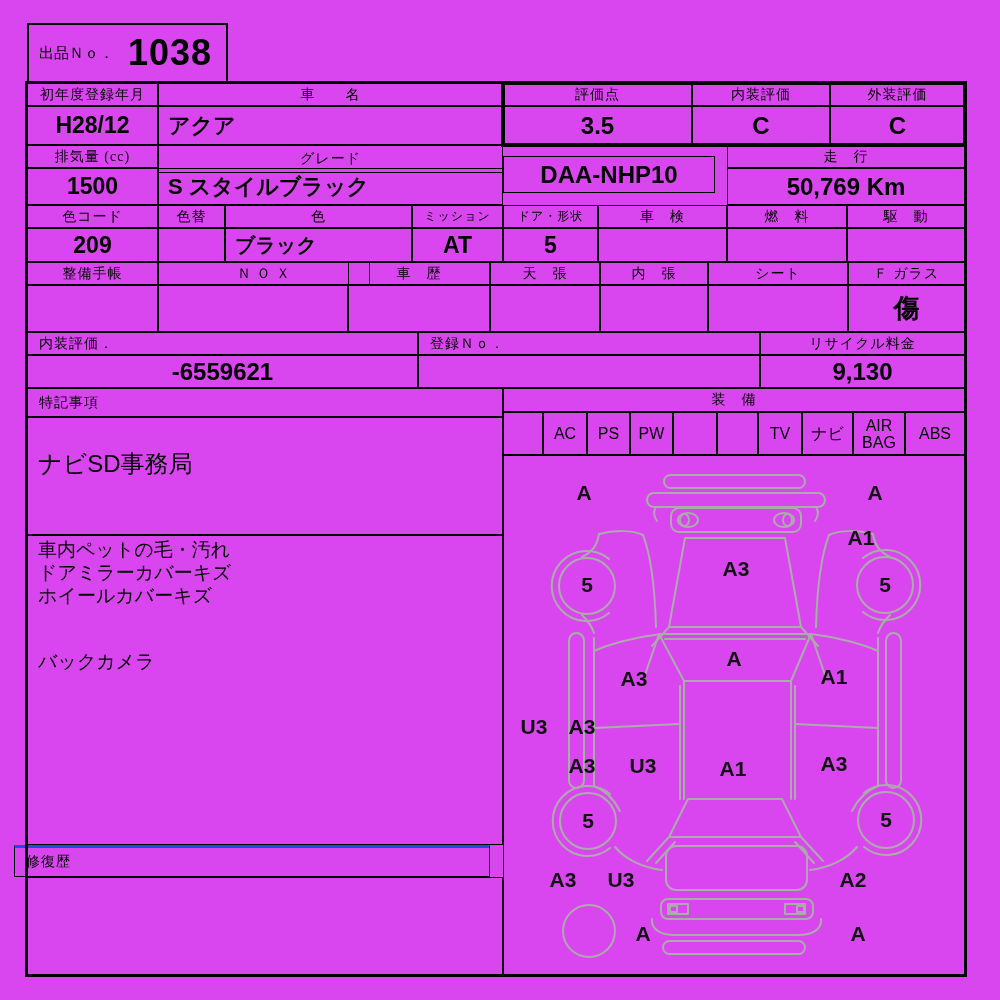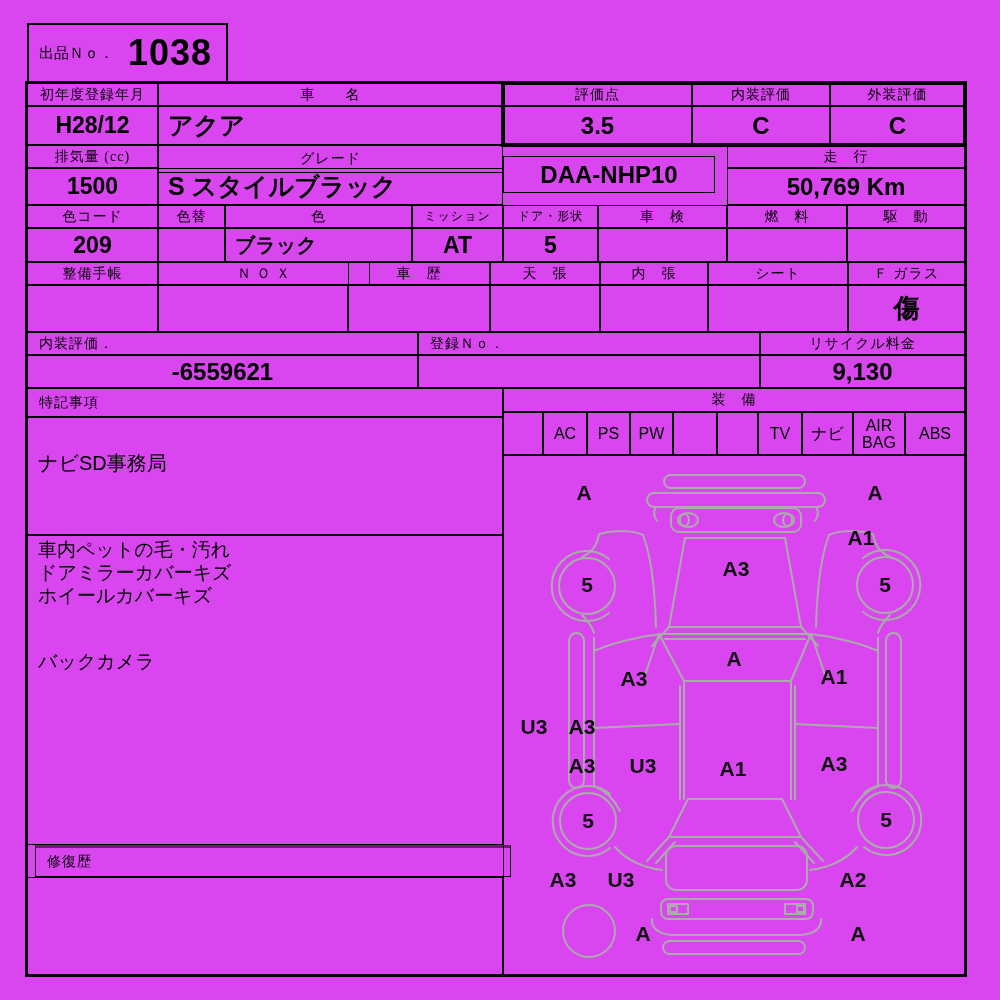--- a/index.html
+++ b/index.html
@@ -3,21 +3,21 @@
 <meta charset="utf-8">
 <style>
   html,body{margin:0;padding:0;background:#fff;}
   .sheet{position:relative;width:1000px;height:1000px;background:#d946ef;
          font-family:"Liberation Sans",sans-serif;color:#000;overflow:hidden;}
   .cell{position:absolute;box-sizing:border-box;border:1px solid #000;
         display:flex;align-items:center;justify-content:center;white-space:nowrap;}
   .lab{font-family:"Liberation Serif",serif;font-size:14px;letter-spacing:1px;}
   .val{font-weight:bold;font-size:23px;}
   .val.big{font-size:24px;}
-  .val.left{justify-content:flex-start;padding-left:9px;font-size:25px;}
+  .val.left{justify-content:flex-start;padding-left:9px;font-size:22px;}
   .lab.left{justify-content:flex-start;padding-left:11px;}
   .overlay{position:absolute;box-sizing:border-box;pointer-events:none;background:transparent;}
   .auction-box{position:absolute;box-sizing:border-box;border:2px solid #000;
                display:flex;align-items:center;}
   .auction-label{font-family:"Liberation Serif",serif;font-size:15px;padding-left:10px;}
   .auction-number{font-weight:bold;font-size:36px;margin-left:14px;letter-spacing:1px;}
   .notes-text{position:absolute;font-size:19px;line-height:23px;white-space:pre;}
   .eq-row{position:absolute;display:flex;box-sizing:border-box;}
   .eq-cell{box-sizing:border-box;border:1px solid #000;height:43px;flex:none;
            display:flex;align-items:center;justify-content:center;text-align:center;
@@ -90,28 +90,28 @@
 
   <div class="cell lab left" style="left:27px;top:332px;width:391px;height:23px">内装評価．</div>
   <div class="cell val big" style="left:27px;top:355px;width:391px;height:33px">-6559621</div>
   <div class="cell lab left" style="left:418px;top:332px;width:342px;height:23px">登録Ｎｏ．</div>
   <div class="cell val" style="left:418px;top:355px;width:342px;height:33px"></div>
   <div class="cell lab" style="left:760px;top:332px;width:205px;height:23px">リサイクル料金</div>
   <div class="cell val big" style="left:760px;top:355px;width:205px;height:33px">9,130</div>
 
   <div class="cell lab left" style="left:27px;top:388px;width:476px;height:29px;justify-content:flex-start">特記事項</div>
   <div class="cell" style="left:27px;top:417px;width:476px;height:118px"></div>
-  <div class="notes-text" style="left:38px;top:452px;font-size:20px">ナビSD事務局</div>
+  <div class="notes-text" style="left:38px;top:452px;font-size:24px">ナビSD事務局</div>
   <div class="cell" style="left:27px;top:535px;width:476px;height:310px"></div>
   <div class="notes-text" style="left:38px;top:538px">車内ペットの毛・汚れ</div>
   <div class="notes-text" style="left:38px;top:561px">ドアミラーカバーキズ</div>
   <div class="notes-text" style="left:38px;top:584px">ホイールカバーキズ</div>
   <div class="notes-text" style="left:38px;top:650px">バックカメラ</div>
 
-  <div class="cell lab left" style="left:35px;top:845px;width:476px;height:32px;justify-content:flex-start;border-top:3px solid #701a75">修復歴</div>
+  <div class="cell lab left" style="left:14px;top:845px;width:476px;height:32px;justify-content:flex-start;border-top:3px solid #1d4ed8">修復歴</div>
   <div class="cell val" style="left:27px;top:877px;width:476px;height:98px"></div>
 
   <div class="cell lab" style="left:503px;top:388px;width:462px;height:24px">装　備</div>
   <div class="eq-row" style="left:503px;top:412px;width:462px;height:43px" id="equip-row">
       <div class="eq-cell" style="width: 40px;"></div>
       <div class="eq-cell" style="width: 44px;">AC</div>
       <div class="eq-cell" style="width: 43px;">PS</div>
       <div class="eq-cell" style="width: 43px;">PW</div>
       <div class="eq-cell" style="width: 44px;"></div>
       <div class="eq-cell" style="width: 41px;"></div>

